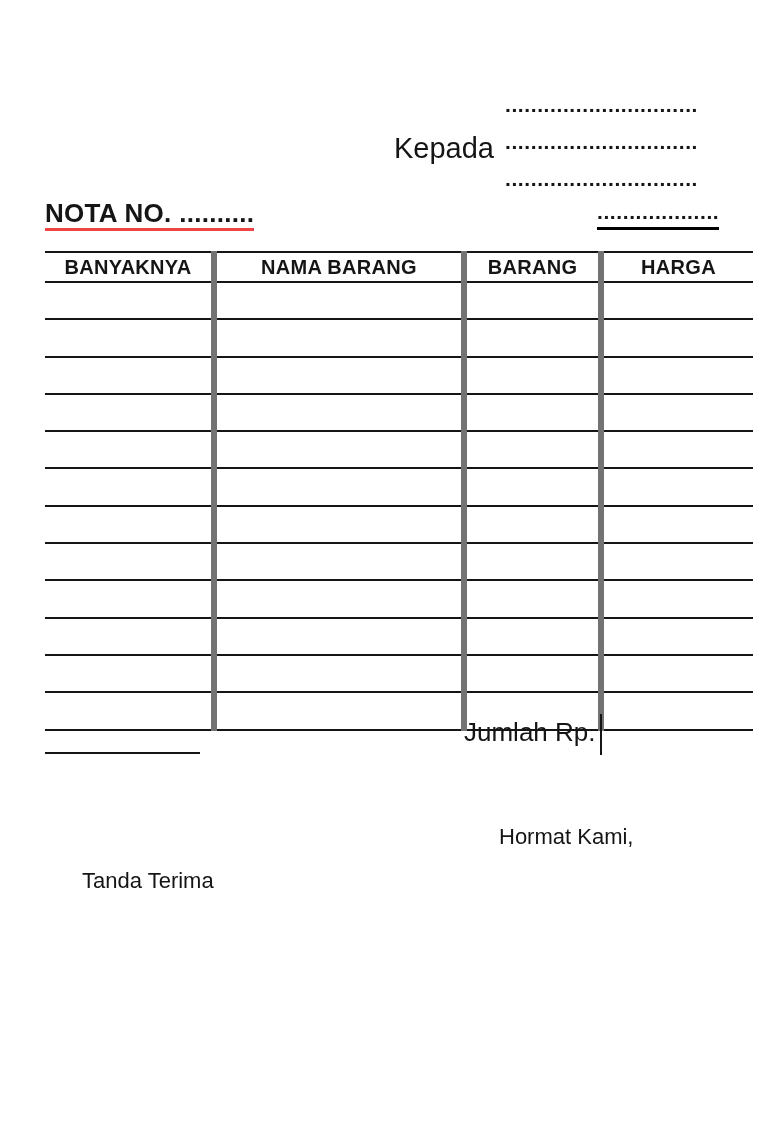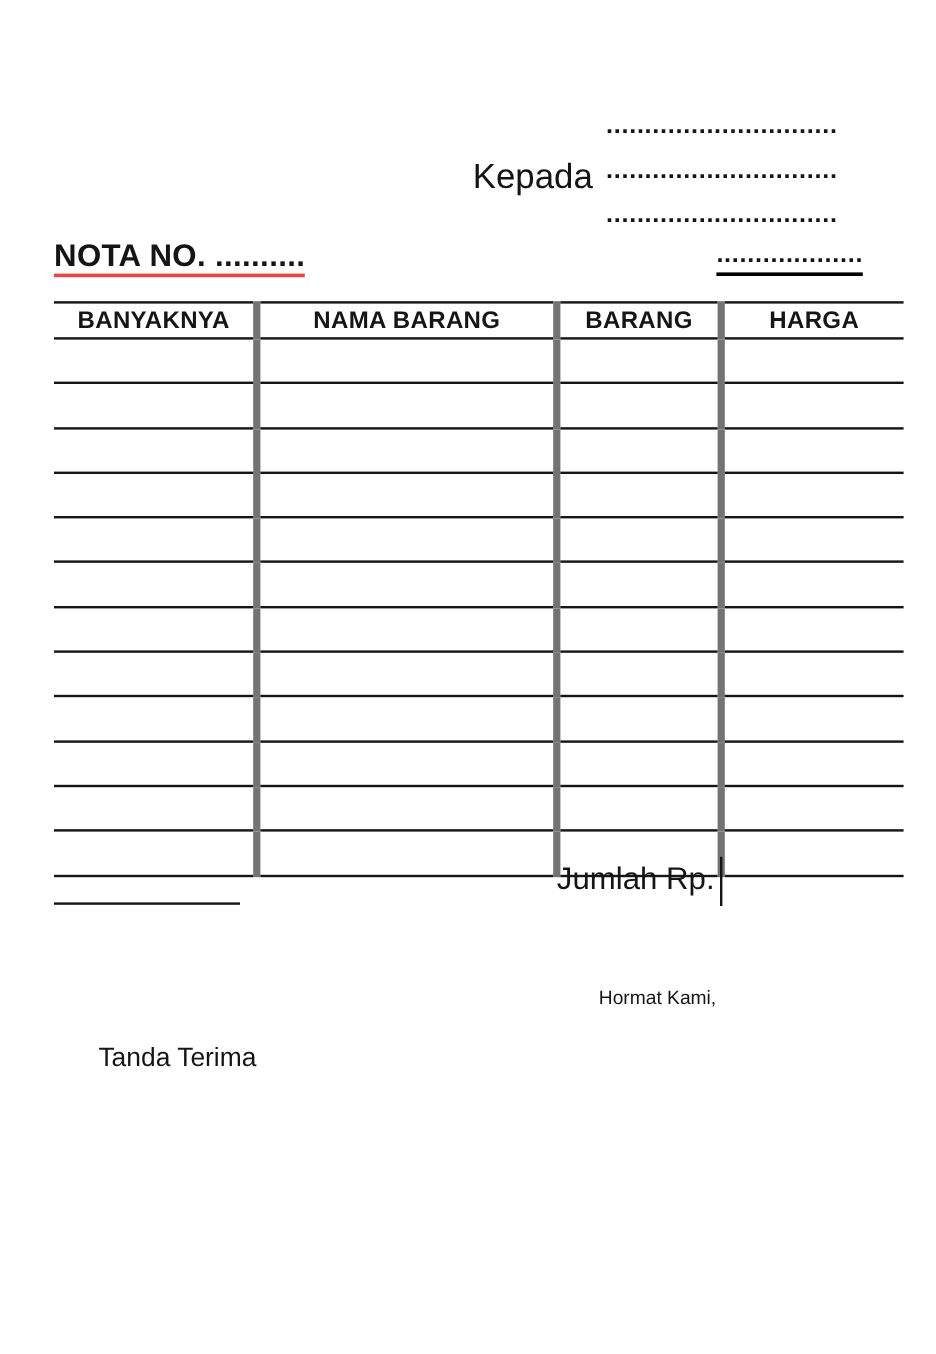--- a/index.html
+++ b/index.html
@@ -110,21 +110,21 @@
   
   .tanda-terima {
     position: absolute;
     left: 82px; top: 868px;
     font-size: 22px;
     white-space: nowrap;
   }
   .hormat-kami {
     position: absolute;
     left: 499px; top: 824px;
-    font-size: 16px;
+    font-size: 22px;
     white-space: nowrap;
   }
 </style>
 </head>
 <body>
 
 <div class="sheet">
 
   <div class="kepada-label">Kepada</div>
 

